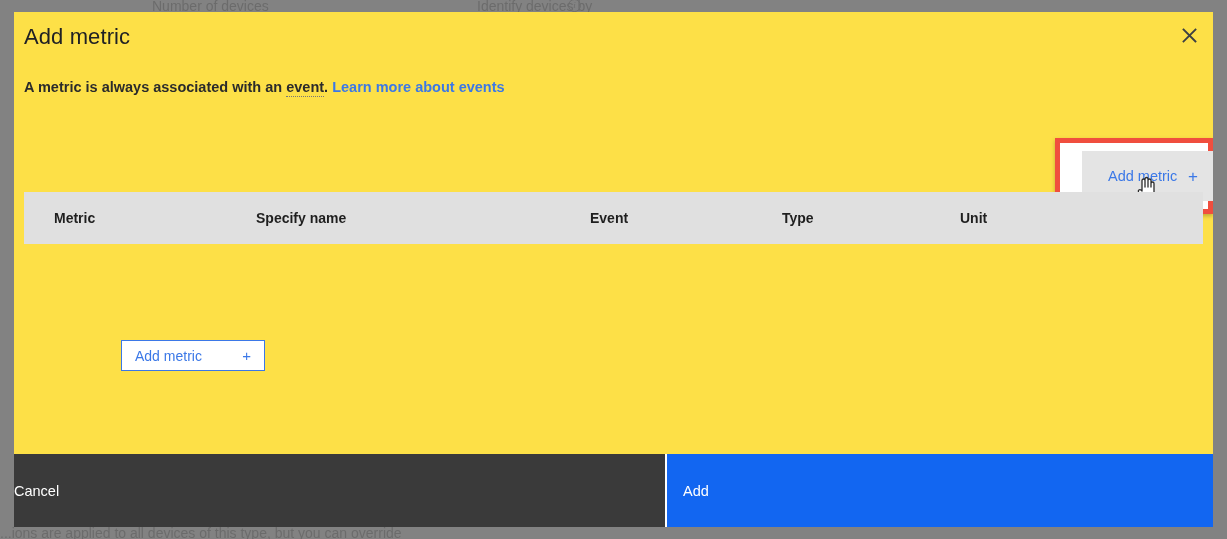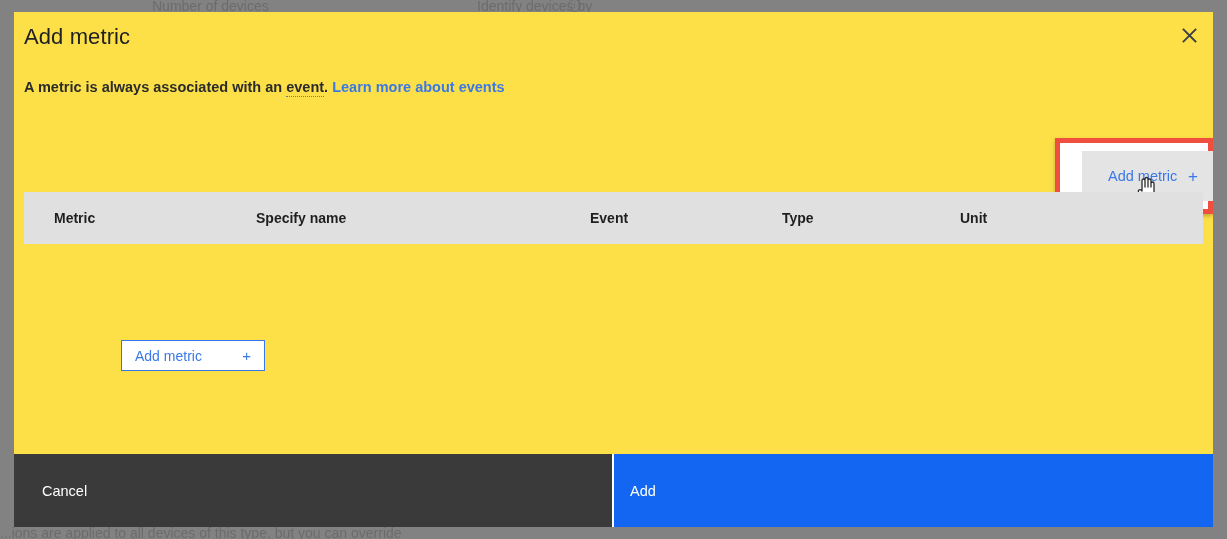--- a/index.html
+++ b/index.html
@@ -209,28 +209,28 @@
   
   #footer {
     position: absolute;
     left: 0;
     bottom: 0;
     width: 1199px;
     height: 73px;
     display: flex;
   }
   #cancel-btn {
-    width: 598px;
+    width: 651px;
     height: 73px;
     background: #3a3a3a;
     color: #ffffff;
     font-size: 14.5px;
     display: flex;
     align-items: center;
-    padding-left: 28px;
+    padding-left: 0;
     cursor: pointer;
     border: none;
     font-family: "Liberation Sans", sans-serif;
     text-align: center;
   }
   #footer-sep {
     width: 2px;
     height: 73px;
     background: #ffffff;
   }

